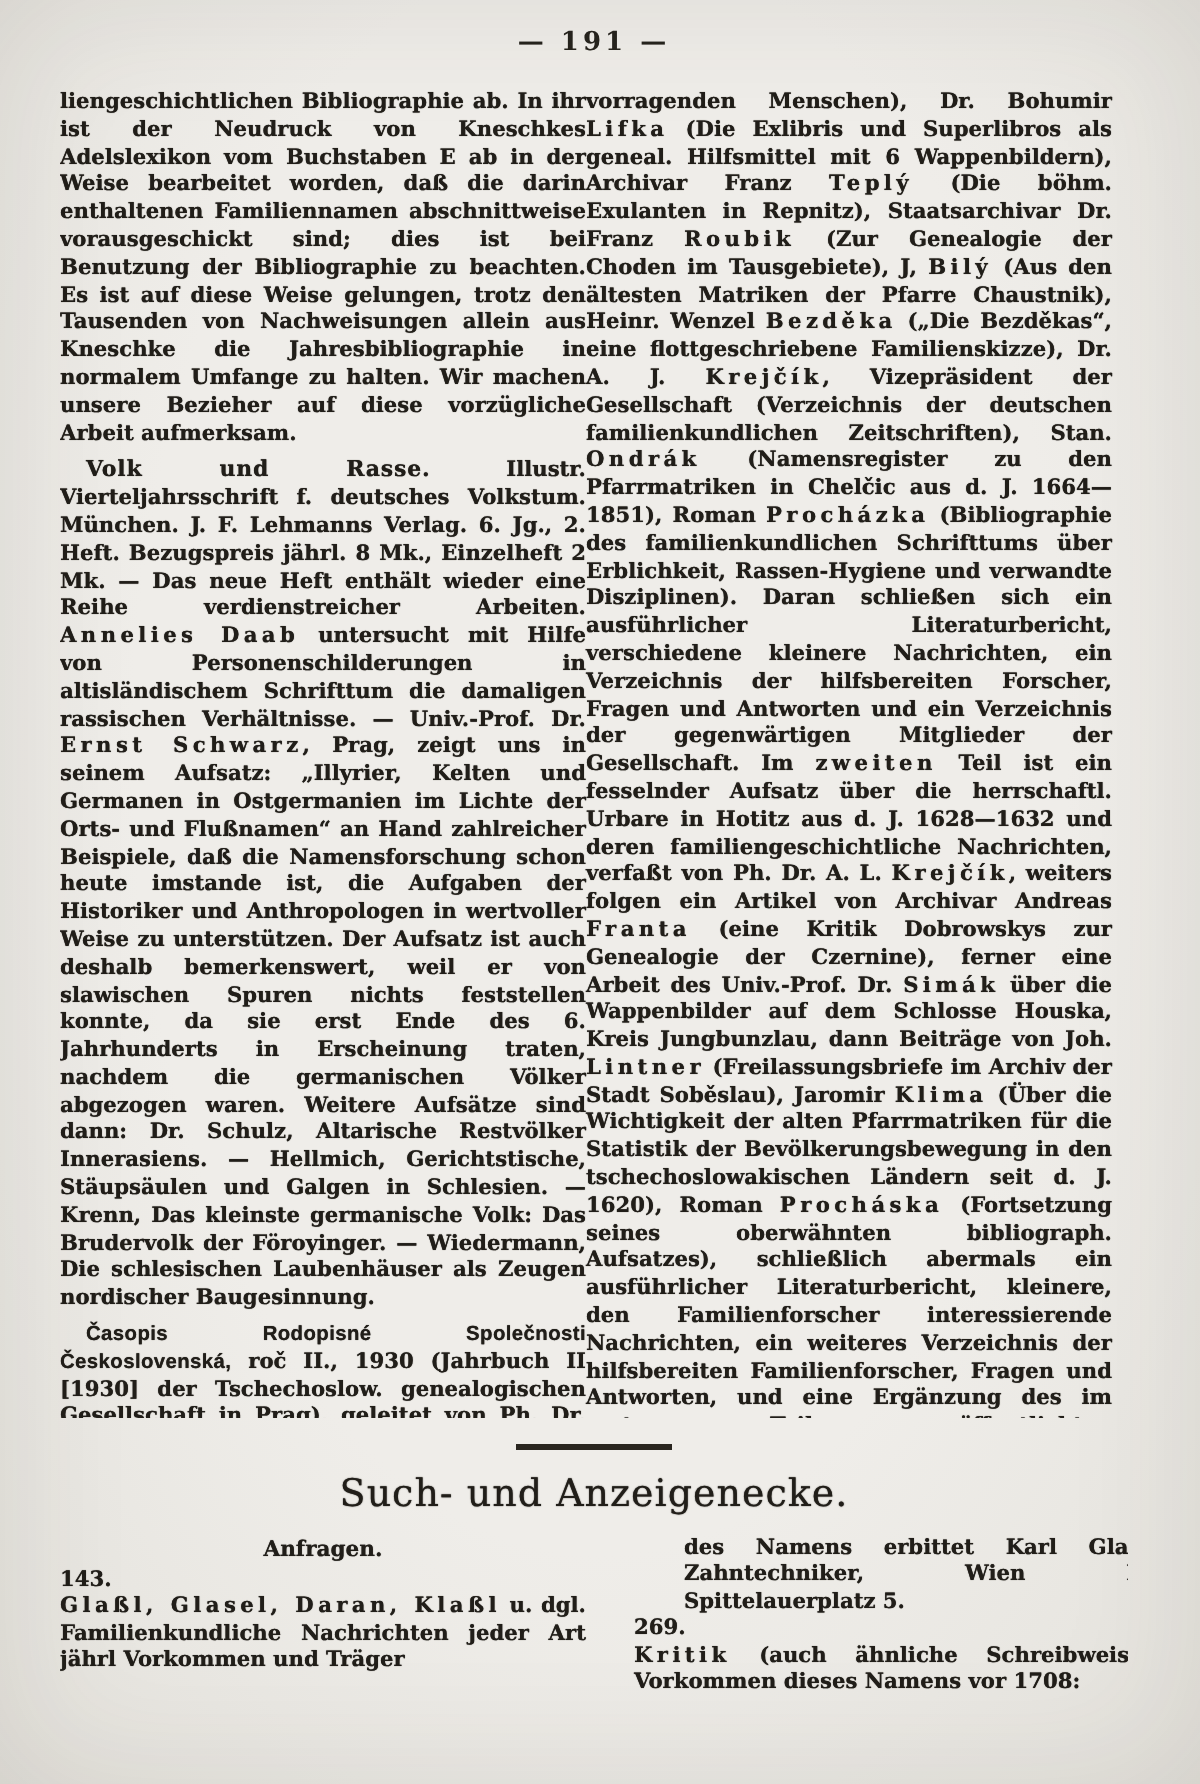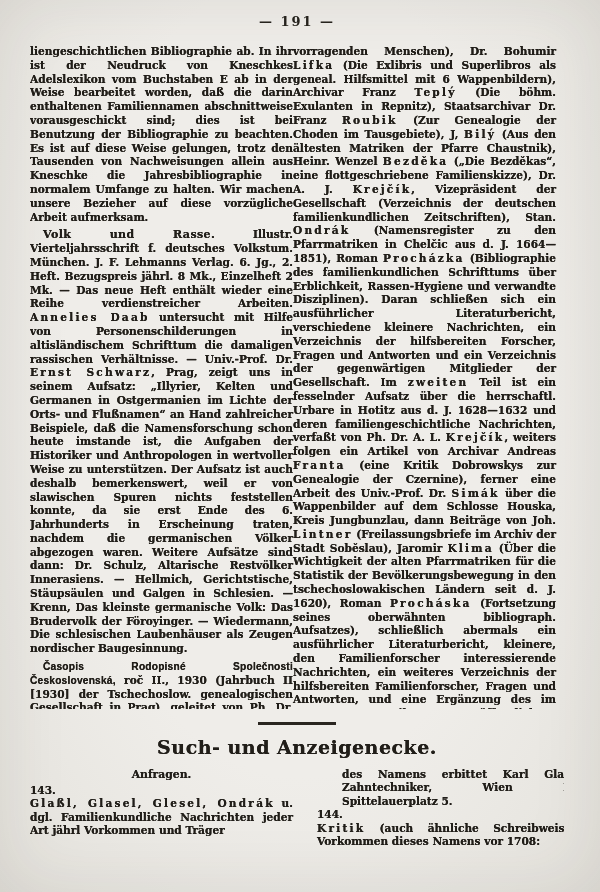--- a/index.html
+++ b/index.html
@@ -38,21 +38,21 @@
   .seg-bold-antiqua {
     font-family: "Liberation Sans", sans-serif;
     font-size: 10.2px; letter-spacing: 0.2px;
   }
   .seg-spaced { letter-spacing: 2.2px; }
   .divider {
     width: 78px; height: 2.5px; background: #2a2620;
     margin: 13px auto 0 auto;
   }
   .ads-title {
-    text-align: center; font-size: 19px; font-weight: bold;
+    text-align: center; font-size: 19px; font-weight: normal;
     letter-spacing: 0.5px; margin-top: 11px;
     text-shadow: 0 0 0.6px currentColor;
   }
   .ads { display: flex; gap: 24px; margin-top: 10px; height: 88px; overflow: hidden; }
   .ads-heading {
     text-align: center; font-size: 10.8px; font-weight: bold;
     margin-bottom: 3px; text-shadow: 0 0 0.4px currentColor;
   }
   .ad-item {
     display: flex; font-size: 10.6px; line-height: 13.6px; font-weight: bold;
@@ -88,28 +88,28 @@
   <div class="divider"></div>
 
   <div class="ads-title">Such- und Anzeigenecke.</div>
 
   <div class="ads">
     <div class="col">
       <div class="ads-heading">Anfragen.</div>
       <div id="ads-left-items">
           <div class="ad-item">
             <span class="ad-num">143.</span>
-            <span class="ad-body"><span class="seg-spaced">Glaßl, Glasel, Glesel, Ondrák</span><span class="seg-plain"> u. dgl. Familienkundliche Nachrichten jeder Art jährl Vorkommen und Träger</span></span>
+            <span class="ad-body"><span class="seg-spaced">Glaßl, Glasel, Daran, Klaßl</span><span class="seg-plain"> u. dgl. Familienkundliche Nachrichten jeder Art jährl Vorkommen und Träger</span></span>
           </div>
         </div>
     </div>
     <div class="col">
       <div class="ad-cont">des Namens erbittet Karl Glaßl, Zahntechniker, Wien IX, Spittelauerplatz 5.</div>
       <div id="ads-right-items">
           <div class="ad-item">
-            <span class="ad-num">144.</span>
+            <span class="ad-num">269.</span>
             <span class="ad-body"><span class="seg-spaced">Kritik</span><span class="seg-plain"> (auch ähnliche Schreibweise). Vorkommen dieses Namens vor 1708:</span></span>
           </div>
         </div>
     </div>
   </div>
 
 </div>
 
 </body></html>

